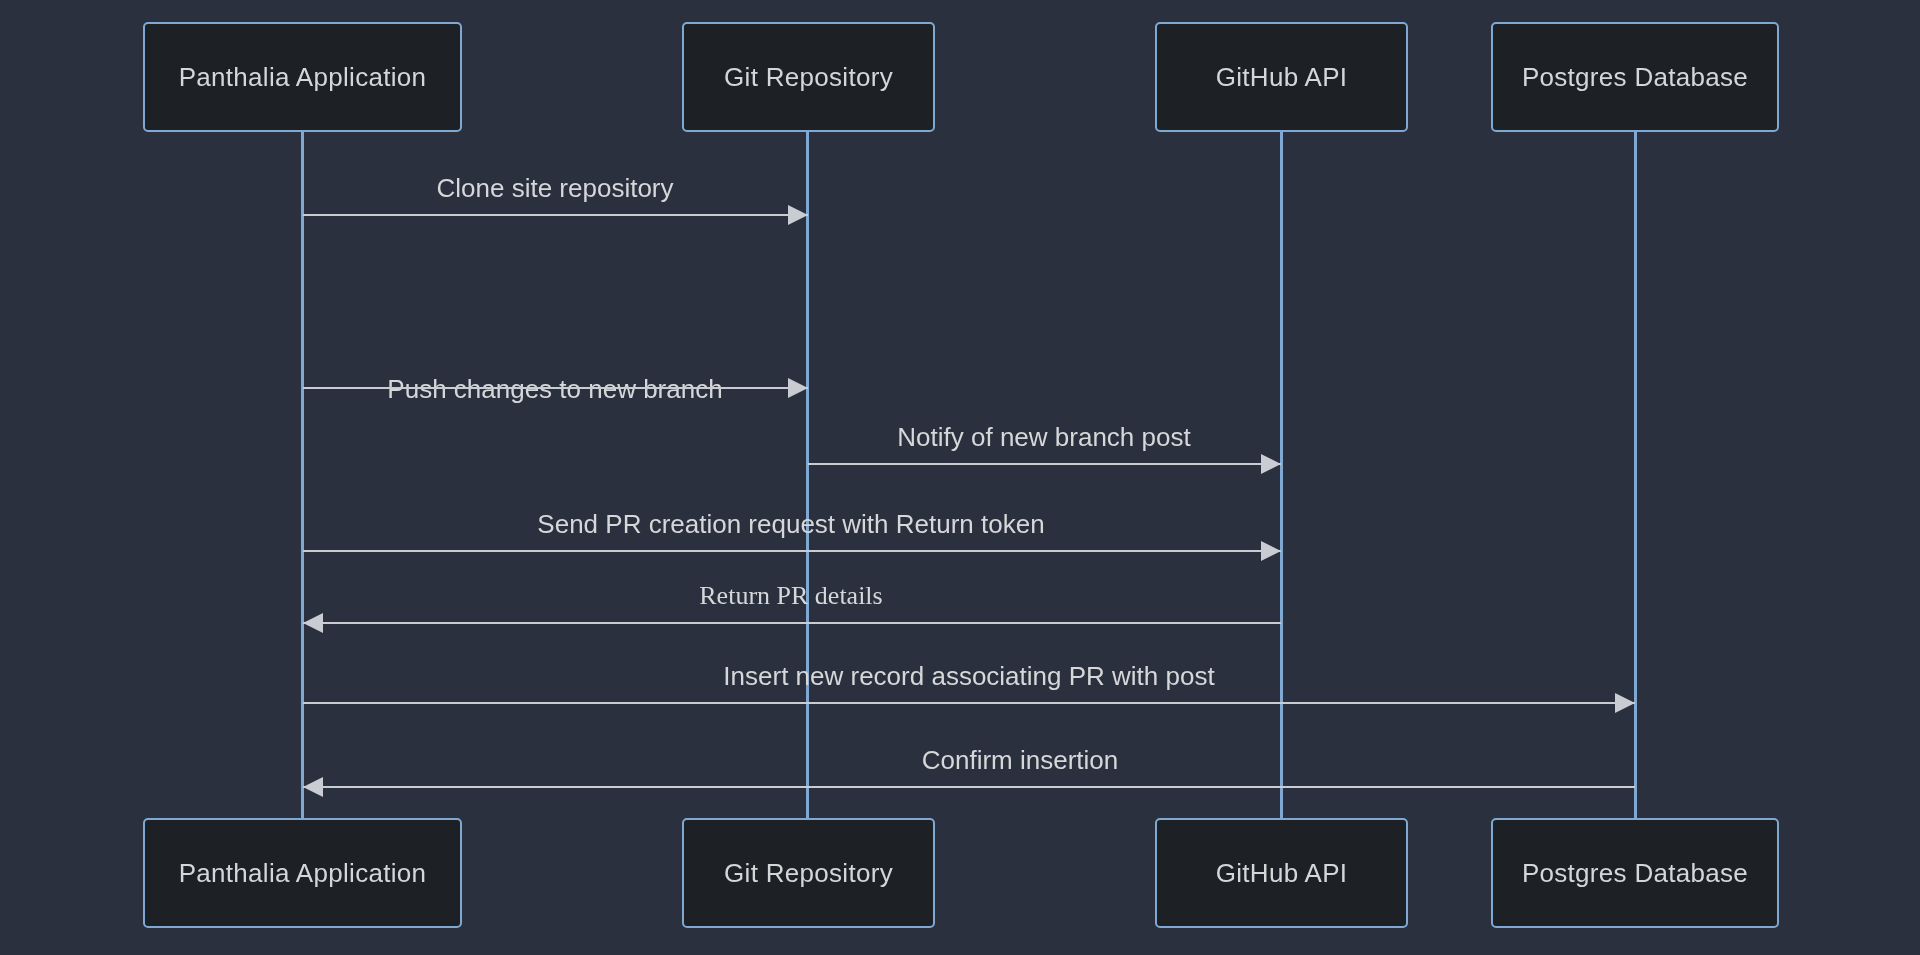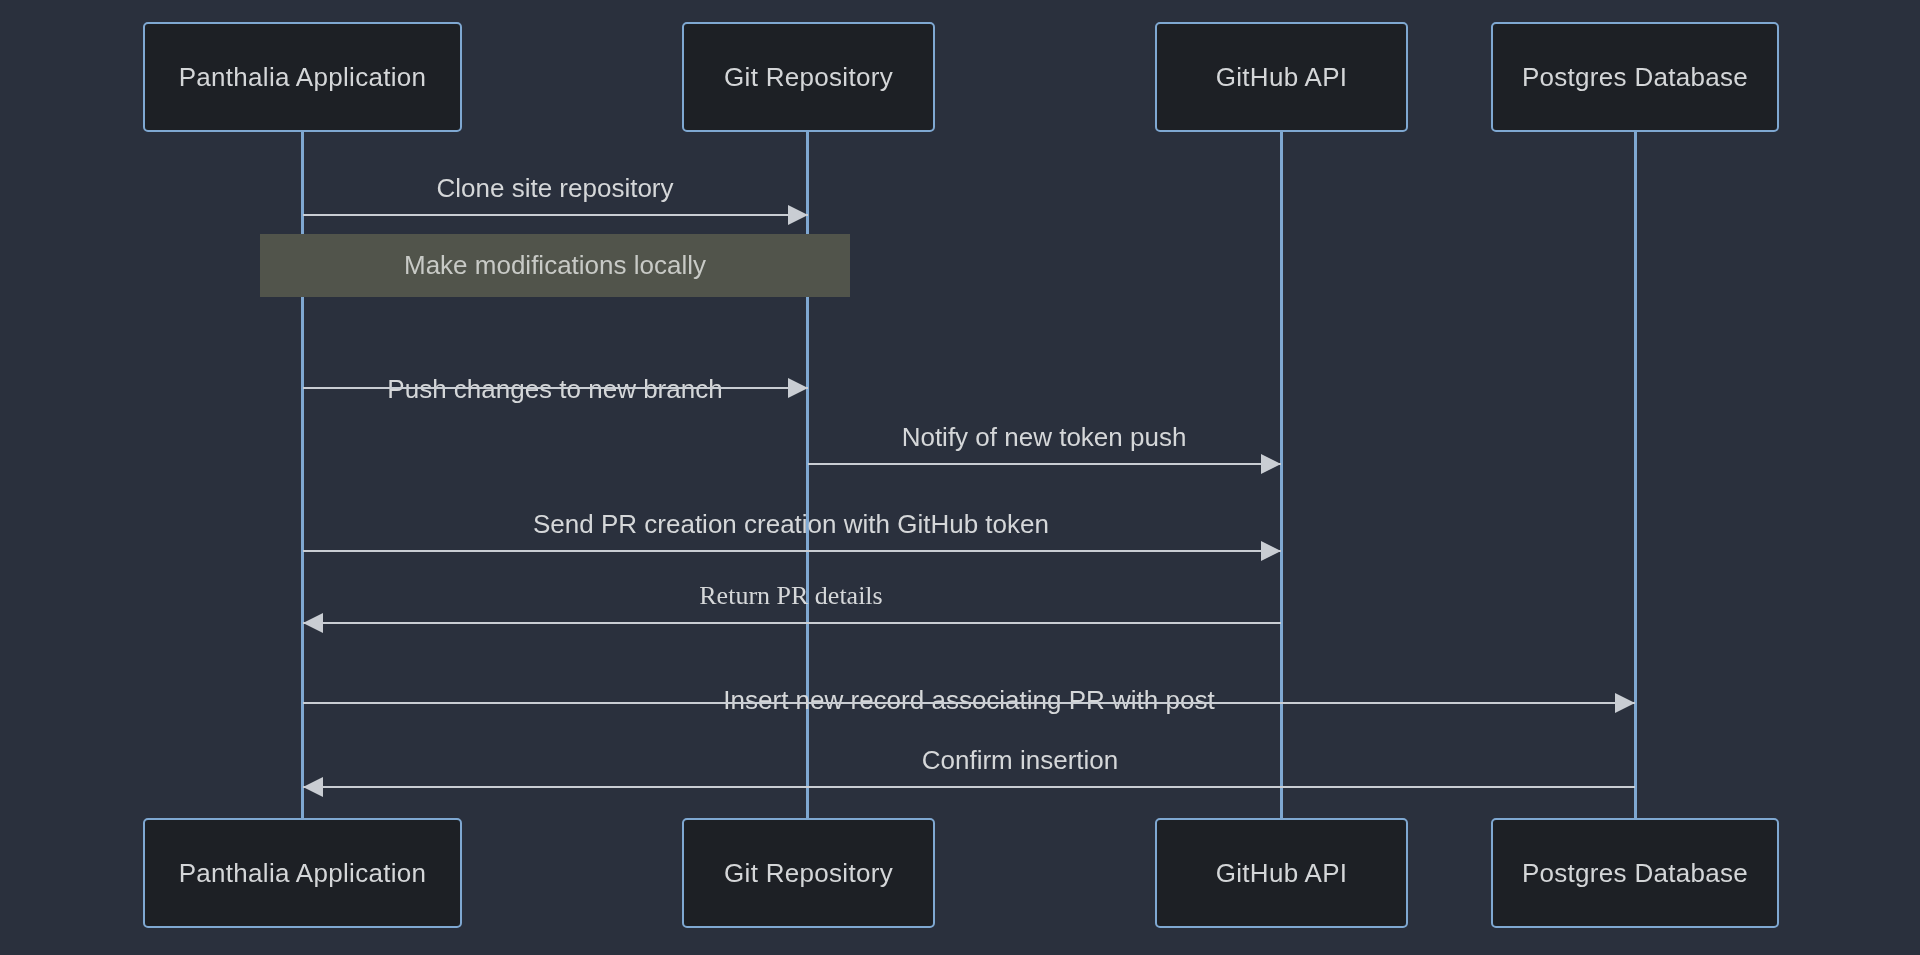--- a/index.html
+++ b/index.html
@@ -101,50 +101,47 @@
   <div class="actor-box" style="left:1491px; top:22px; width:288px;">
     <span class="actor-label">Postgres Database</span>
   </div>
 
   <div>
     <span class="msg-label" style="left:555px; top:171px;">Clone site repository</span>
     <div class="msg-line" style="left:303px; top:214px; width:505px;"></div>
     <div class="arrowhead right" style="left:788px; top:205px;"></div>
   </div>
 
-  <div class="note-box" style="left:260px; top:234px; width:590px; height:63px;">
-    <span class="note-label">Make modifications locally</span>
-  </div>
 
   <div>
     <span class="msg-label" style="left:555px; top:344px;margin-top:28px;">Push changes to new branch</span>
     <div class="msg-line" style="left:303px; top:387px; width:505px;"></div>
     <div class="arrowhead right" style="left:788px; top:378px;"></div>
   </div>
 
   <div>
-    <span class="msg-label" style="left:1044px; top:420px;">Notify of new token push</span>
+    <span class="msg-label" style="left:1044px; top:420px;">Notify of new branch post</span>
     <div class="msg-line" style="left:808px; top:463px; width:473px;"></div>
     <div class="arrowhead right" style="left:1261px; top:454px;"></div>
   </div>
 
   <div>
-    <span class="msg-label" style="left:791px; top:507px;">Send PR creation creation with GitHub token</span>
+    <span class="msg-label" style="left:791px; top:507px;">Send PR creation request with Return token</span>
     <div class="msg-line" style="left:303px; top:550px; width:978px;"></div>
     <div class="arrowhead right" style="left:1261px; top:541px;"></div>
   </div>
 
   <div>
     <span class="msg-label" style="left:791px; top:579px;font-family:Liberation Serif, serif;">Return PR details</span>
     <div class="msg-line" style="left:303px; top:622px; width:978px;"></div>
     <div class="arrowhead left" style="left:303px; top:613px;"></div>
   </div>
 
   <div>
-    <span class="msg-label" style="left:969px; top:659px;margin-top:24px;">Insert new record associating PR with post</span>
+    <span class="msg-label" style="left:969px; top:659px;">Insert new record associating PR with post</span>
     <div class="msg-line" style="left:303px; top:702px; width:1332px;"></div>
     <div class="arrowhead right" style="left:1615px; top:693px;"></div>
   </div>
 
   <div>
     <span class="msg-label" style="left:1020px; top:743px;">Confirm insertion</span>
     <div class="msg-line" style="left:303px; top:786px; width:1332px;"></div>
     <div class="arrowhead left" style="left:303px; top:777px;"></div>
   </div>
 

